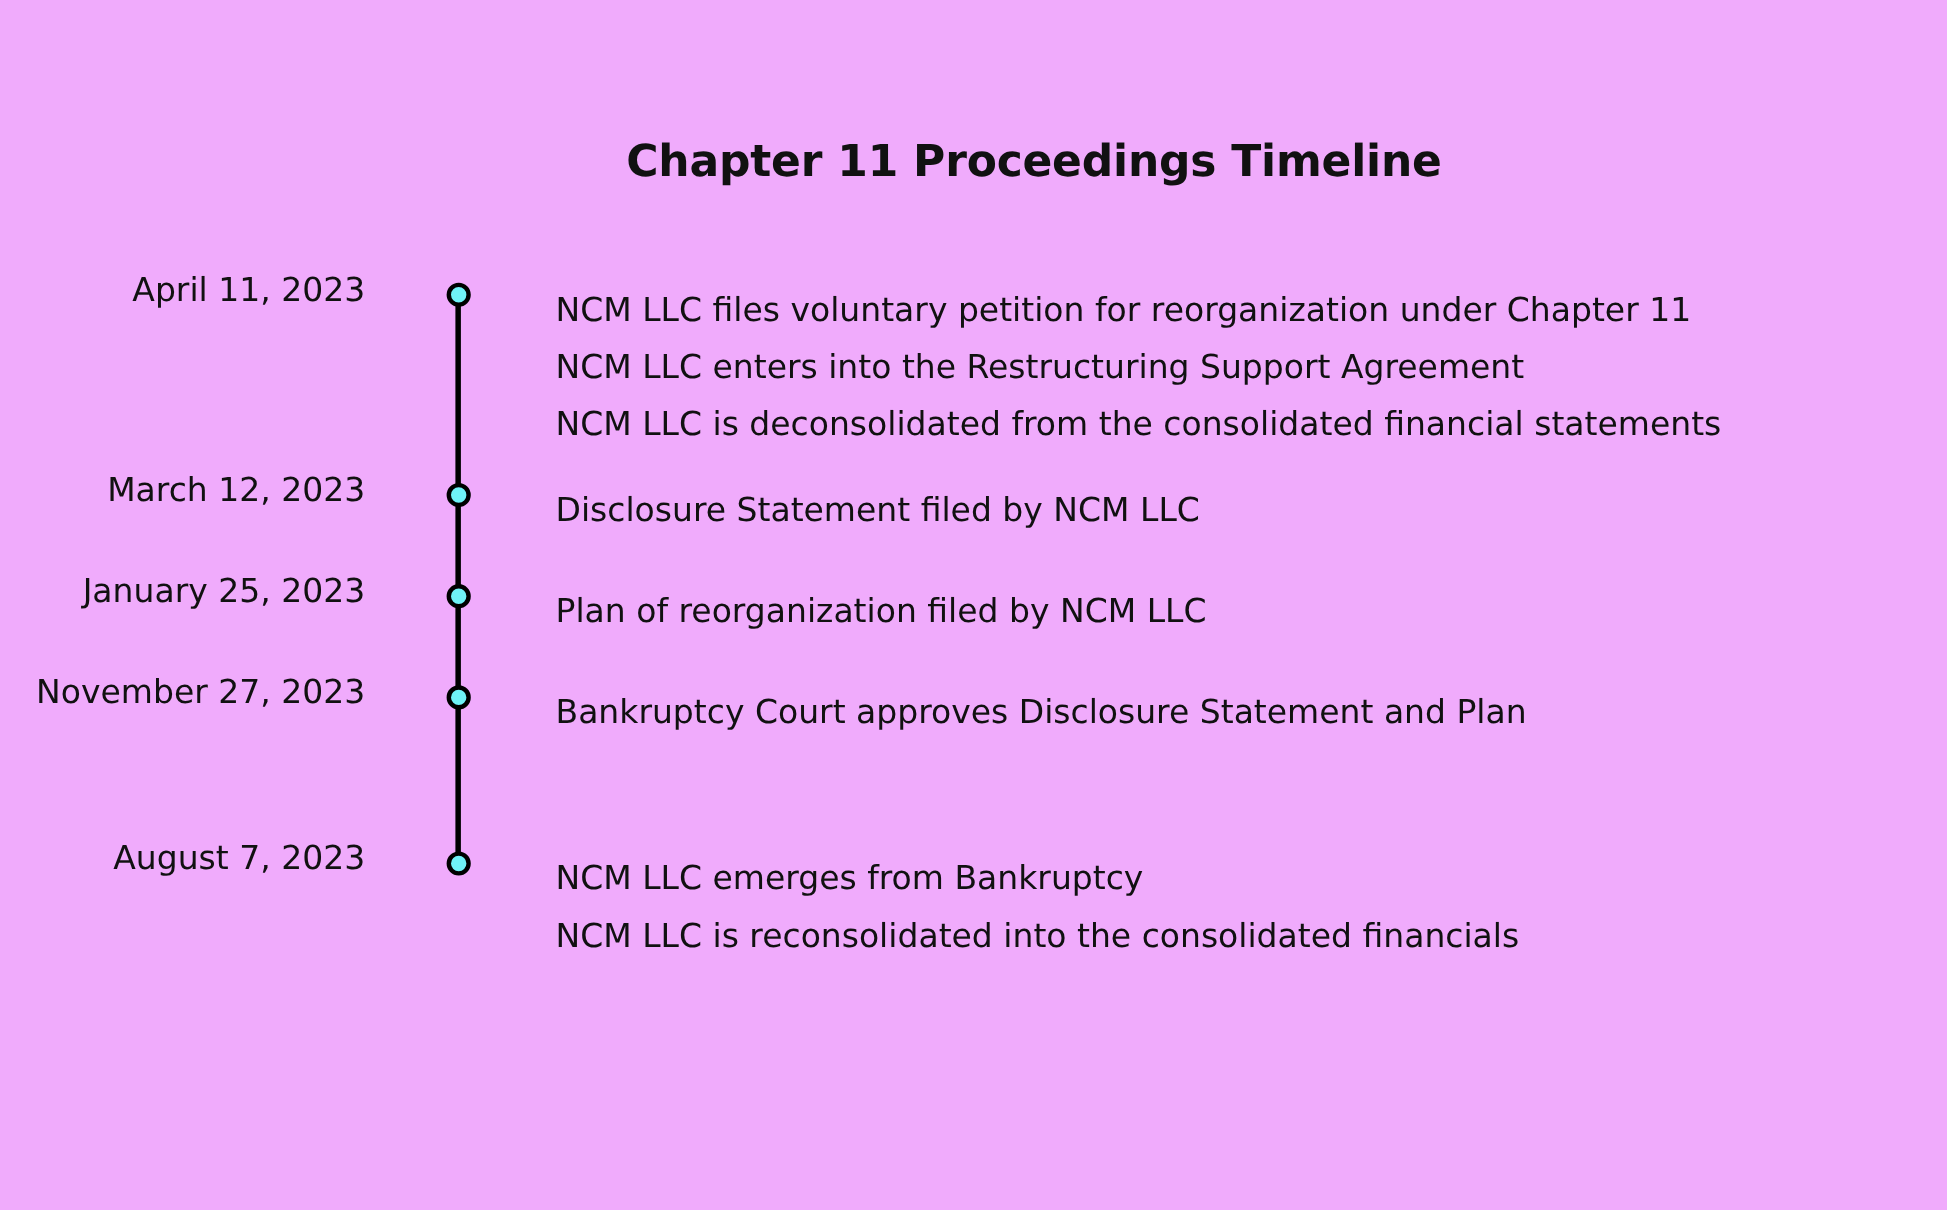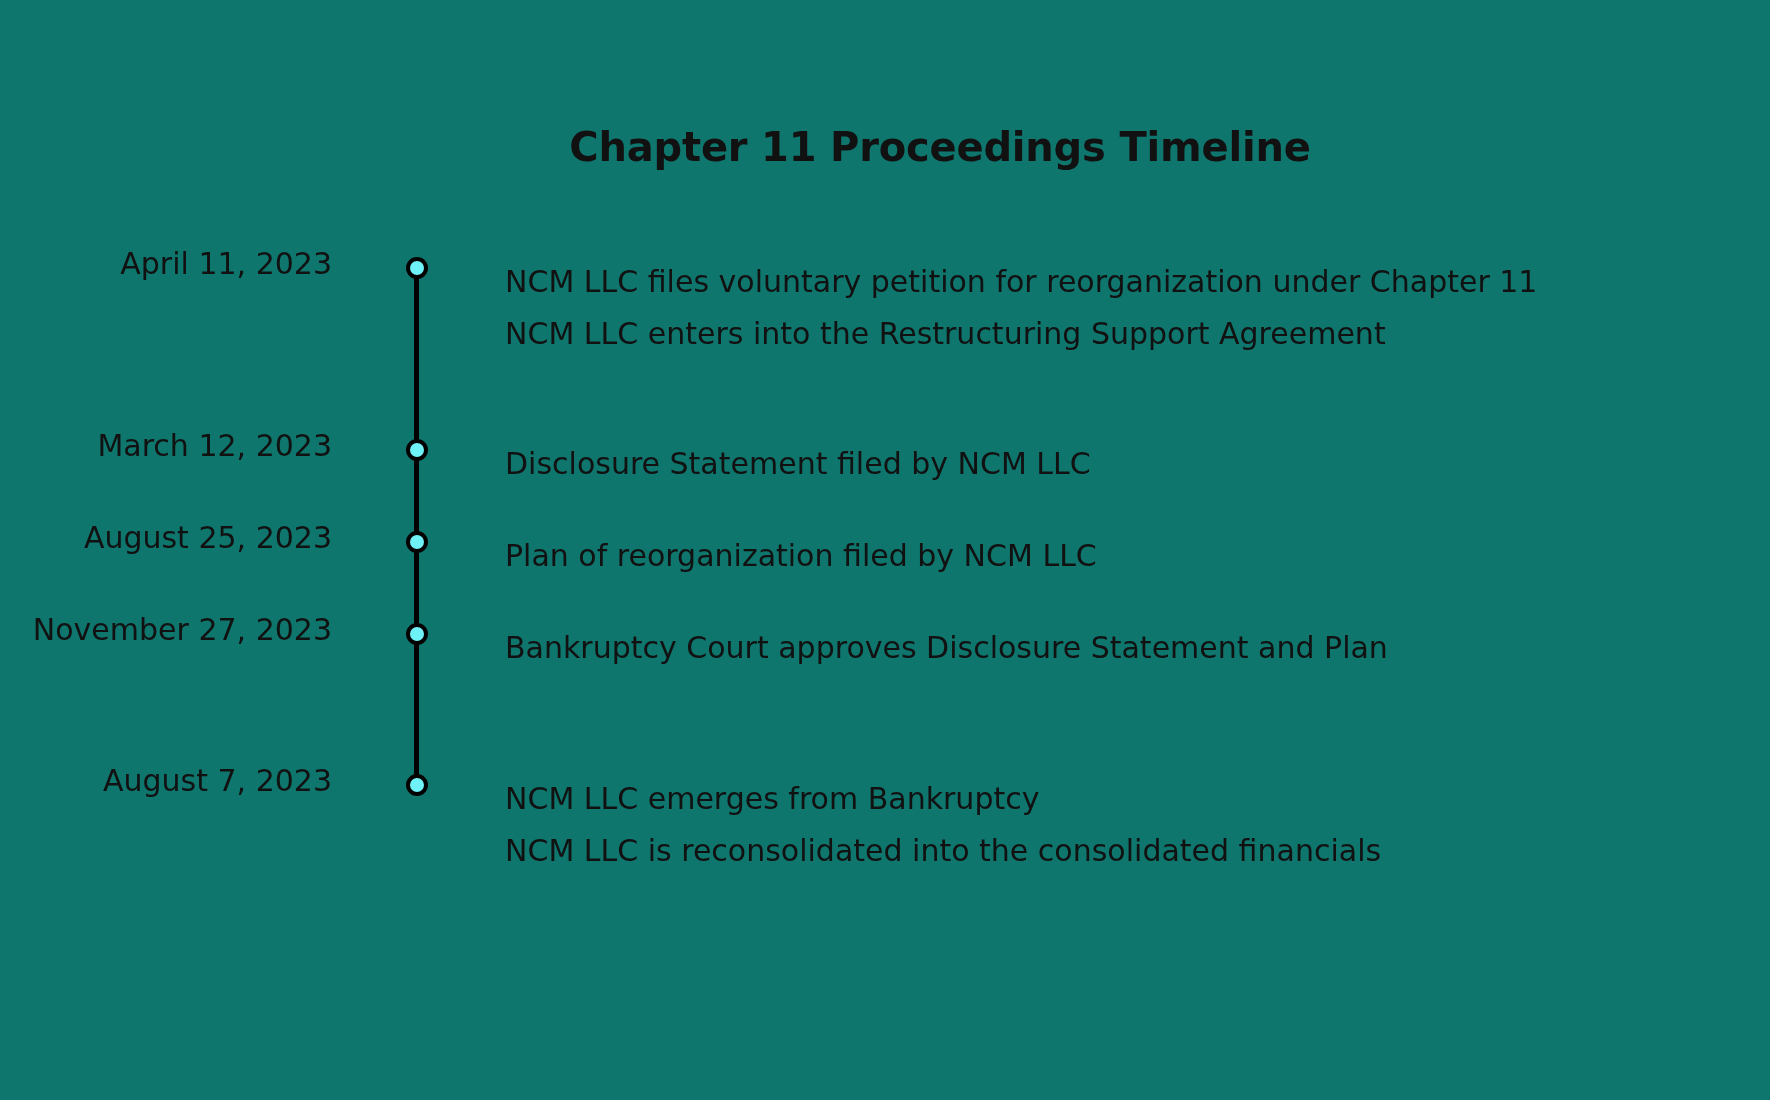--- a/index.html
+++ b/index.html
@@ -10,21 +10,21 @@
   }
   body {
     font-family: "DejaVu Sans", sans-serif;
     -webkit-font-smoothing: antialiased;
   }
 
   #canvas {
     position: relative;
     width: 1770px;
     height: 1100px;
-    background: #0f766e;
+    background: #f0abfc;
     overflow: hidden;
   }
 
   
   #chart-title {
     position: absolute;
     left: 0;
     top: 124px;
     width: 1880px;
     text-align: center;
@@ -106,31 +106,32 @@
 
   <div id="timeline-axis"></div>
 
   <div id="rows">
       <div class="timeline-row" style="top: 268px;">
         <div class="date-label">April 11, 2023</div>
         <div class="marker" style="background: rgb(111, 242, 247); border-color: rgb(0, 0, 0);"></div>
         <div class="event-block">
           <div class="event-line">NCM LLC files voluntary petition for reorganization under Chapter 11</div>
           <div class="event-line">NCM LLC enters into the Restructuring Support Agreement</div>
+          <div class="event-line">NCM LLC is deconsolidated from the consolidated financial statements</div>
         </div>
       </div>
       <div class="timeline-row" style="top: 450px;">
         <div class="date-label">March 12, 2023</div>
         <div class="marker" style="background: rgb(111, 242, 247); border-color: rgb(0, 0, 0);"></div>
         <div class="event-block">
           <div class="event-line">Disclosure Statement filed by NCM LLC</div>
         </div>
       </div>
       <div class="timeline-row" style="top: 542px;">
-        <div class="date-label">August 25, 2023</div>
+        <div class="date-label">January 25, 2023</div>
         <div class="marker" style="background: rgb(111, 242, 247); border-color: rgb(0, 0, 0);"></div>
         <div class="event-block">
           <div class="event-line">Plan of reorganization filed by NCM LLC</div>
         </div>
       </div>
       <div class="timeline-row" style="top: 634px;">
         <div class="date-label">November 27, 2023</div>
         <div class="marker" style="background: rgb(111, 242, 247); border-color: rgb(0, 0, 0);"></div>
         <div class="event-block">
           <div class="event-line">Bankruptcy Court approves Disclosure Statement and Plan</div>

